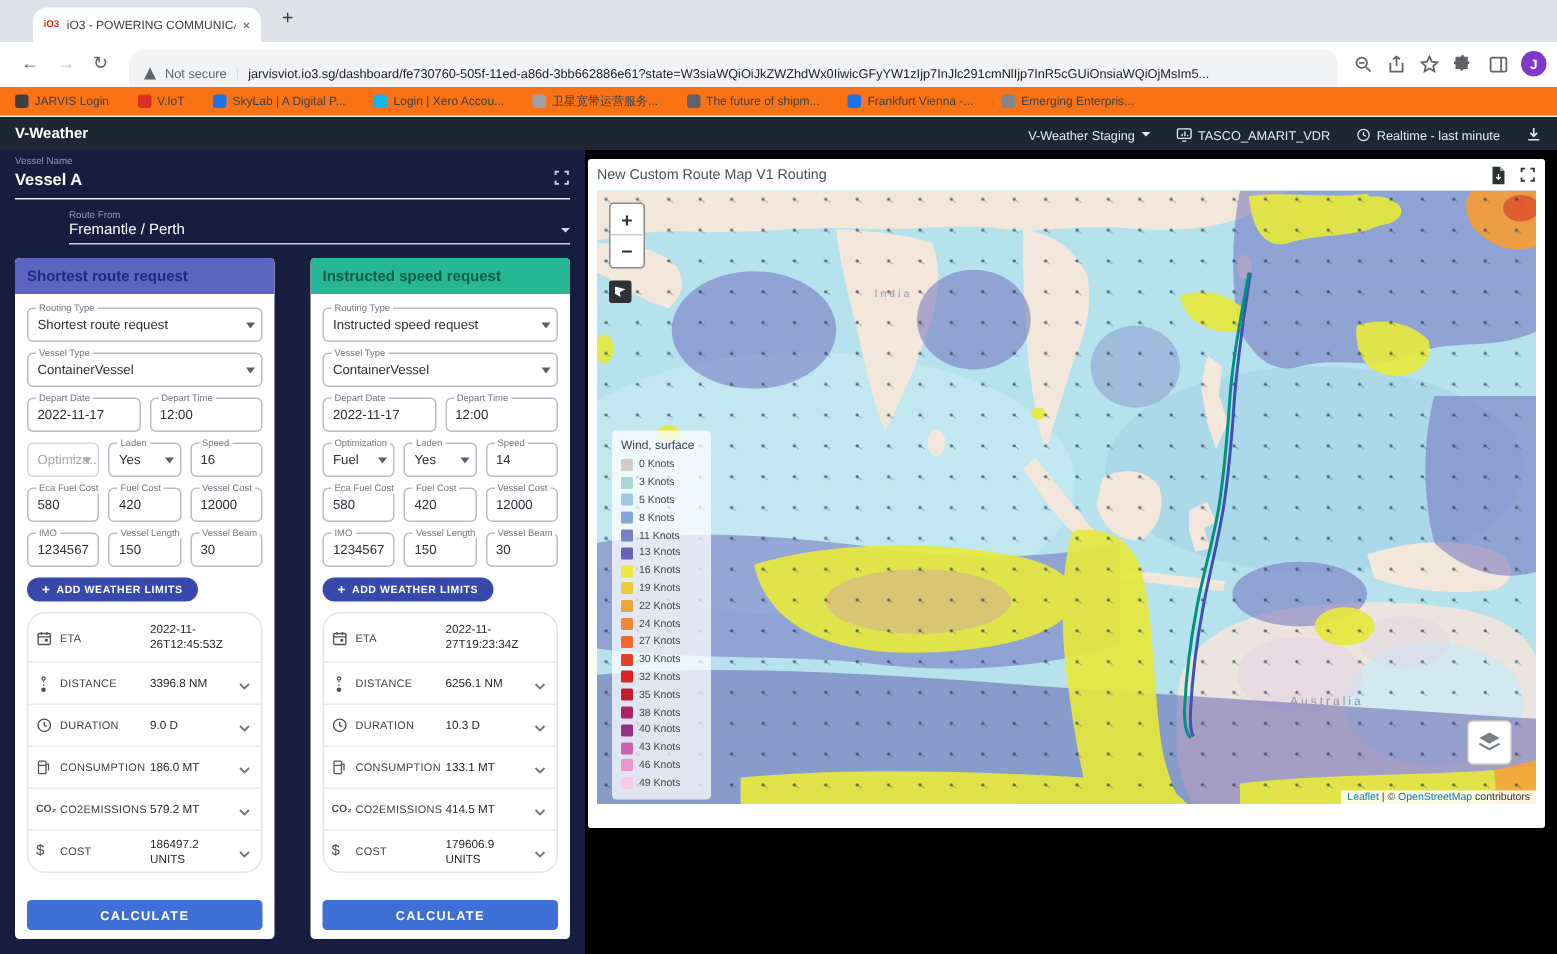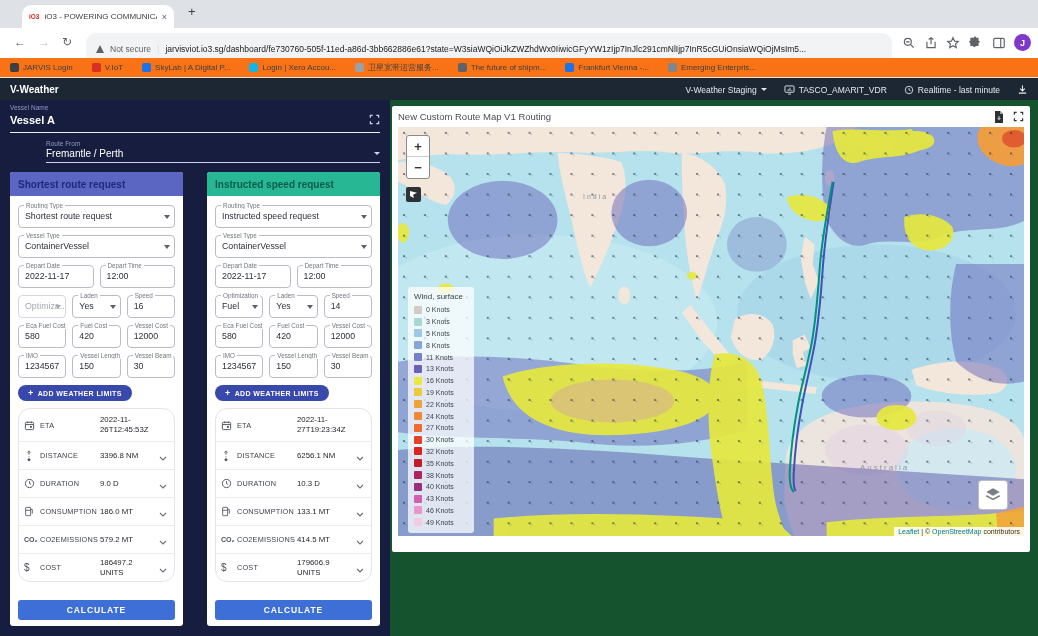--- a/index.html
+++ b/index.html
@@ -35,21 +35,21 @@
   
   .appbar{position:absolute;left:0;top:78px;width:1038px;height:22px;background:#1c2733;
     display:flex;align-items:center;padding:0 10px;}
   .appbar .t{font-size:10px;font-weight:bold;color:#fff;}
   .appright{margin-left:auto;display:flex;align-items:flex-end;gap:17px;color:#e6eaf0;font-size:8.5px;}
   .appright .grp{display:flex;align-items:center;gap:4px;}
   .carw{width:0;height:0;border-left:3px solid transparent;border-right:3px solid transparent;
     border-top:3.5px solid #e6eaf0;display:inline-block;}
 
   
-  .content{position:absolute;left:0;top:100px;width:1038px;height:536px;background:#14532d;}
+  .content{position:absolute;left:0;top:100px;width:1038px;height:536px;background:#000000;}
   .panel{position:absolute;left:0;top:0;width:390px;height:536px;background:#171d3f;padding:4px 10px 0 10px;}
 
   .vlabel{font-size:6.5px;color:#8f97c6;}
   .vvalrow{display:flex;align-items:center;}
   .vval{font-size:11px;font-weight:bold;color:#fff;}
   .vline{border-bottom:1px solid #eceef8;margin-top:3px;}
   .cornersvg{margin-left:auto;color:#cfd4f0;}
   .routerow{display:flex;gap:12px;margin-top:7px;}
   .rsel{flex:1;margin-left:36px;}
   .rsel .vv{display:flex;align-items:center;font-size:10px;color:#fff;margin-top:1px;}

